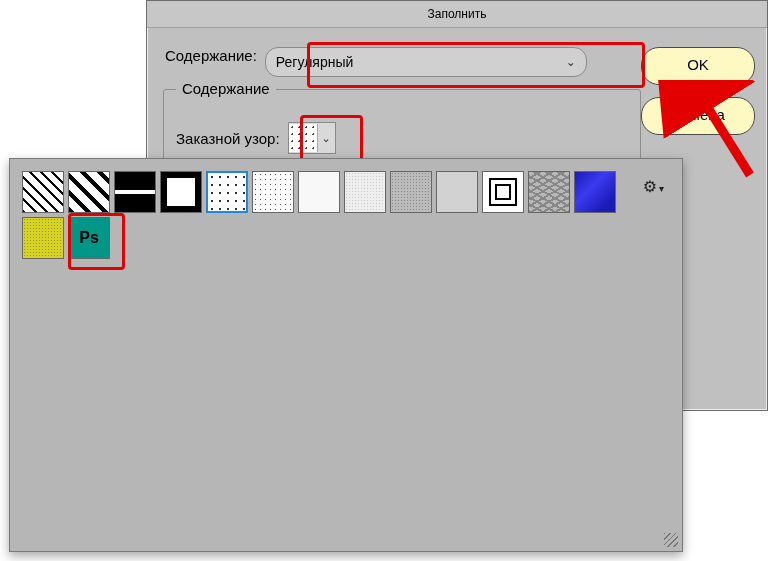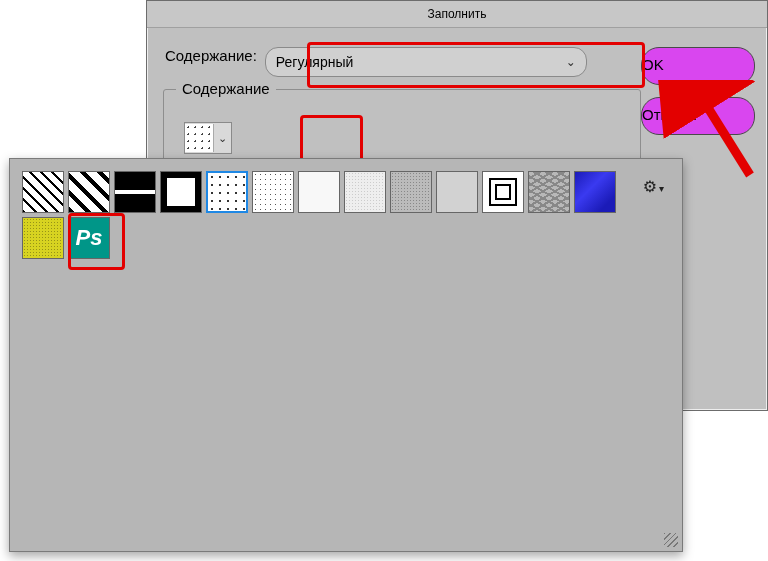--- a/index.html
+++ b/index.html
@@ -4,21 +4,21 @@
 <style>
   html,body{margin:0;padding:0;width:768px;height:561px;background:#fff;font-family:Arial,Helvetica,sans-serif;font-size:14px;color:#000;position:relative;overflow:hidden}
   .dialog{position:absolute;left:146px;top:0;width:620px;height:409px;background:#c0c0c0;border:1px solid #6c6c6c;box-shadow:0 0 0 1px #eee inset}
   .titlebar{height:26px;line-height:26px;text-align:center;background:#c7c7c7;border-bottom:1px solid #a0a0a0;font-size:12px}
   .row1{position:absolute;left:18px;top:46px;display:flex;align-items:flex-start}
   .lbl{font-size:15px}
   .select{display:inline-flex;align-items:center;justify-content:space-between;width:322px;height:30px;background:#d0d0d0;border:1px solid #8a8a8a;border-radius:13px;padding:0 10px;margin-left:8px;box-sizing:border-box;cursor:pointer}
   .select .chev{font-size:12px;color:#333}
   .hl{position:absolute;border:3px solid #e30000;border-radius:4px;pointer-events:none}
   .hl-select{left:160px;top:41px;width:332px;height:40px}
-  .btn{position:absolute;width:112px;height:36px;border:1.5px solid #4a4a4a;border-radius:18px;background:#d946ef;text-align:left;line-height:34px;font-size:15px;cursor:pointer}
+  .btn{position:absolute;width:112px;height:36px;border:1.5px solid #4a4a4a;border-radius:18px;background:#fef9c3;text-align:center;line-height:34px;font-size:15px;cursor:pointer}
   .btn-ok{right:12px;top:46px}
   .btn-cancel{right:12px;top:96px}
   .fieldset{position:absolute;left:16px;top:88px;width:476px;height:300px;border:1px solid #8e8e8e;border-radius:3px}
   .legend{position:absolute;left:12px;top:-10px;background:#c0c0c0;padding:0 6px;font-size:15px}
   .row2{position:absolute;left:12px;top:32px;display:flex;align-items:center}
   .pattern-btn{display:inline-flex;width:46px;height:30px;border:1px solid #8a8a8a;background:#d9d9d9;margin-left:8px;cursor:pointer;align-items:center;overflow:hidden}
   .pattern-btn .thumb{width:28px;height:28px;background:#fff;background-image:radial-gradient(#444 1px,transparent 1px);background-size:7px 7px;border-right:1px solid #aaa}
   .pattern-btn .chev{flex:1;text-align:center;font-size:11px;color:#333}
   .hl-pattern{left:153px;top:114px;width:57px;height:41px}
   .arrow{position:absolute;left:655px;top:80px;pointer-events:none}
@@ -40,21 +40,21 @@
   .p-white{background:#f8f8f8}
   .p-lnoise{background:#eee;background-image:radial-gradient(#ccc 1px,transparent 1px);background-size:3px 3px}
   .p-gnoise{background:#bbb;background-image:radial-gradient(#888 1px,transparent 1px);background-size:3px 3px}
   .p-lgray{background:#d2d2d2}
   .p-sq{background:#fff;position:relative}
   .p-sq::after{content:"";position:absolute;inset:6px;border:2px solid #000}
   .p-sq::before{content:"";position:absolute;inset:12px;border:2px solid #000}
   .p-wavy{background:#b8b8b8;background-image:repeating-linear-gradient(30deg,#888 0 2px,transparent 2px 6px),repeating-linear-gradient(-30deg,#888 0 2px,transparent 2px 6px)}
   .p-blue{background:linear-gradient(135deg,#1b1bb8,#3a3af0 40%,#1b1bb8 80%)}
   .p-yellow{background:#d7d321;background-image:radial-gradient(rgba(0,0,0,.3) 1px,transparent 1px);background-size:3px 3px}
-  .p-ps{background:#009688;color:#ffffff;font-weight:bold;font-style:italic;font-size:22px;font-family:Arial}
+  .p-ps{background:#009688;color:#000000;font-weight:bold;font-size:16px;font-family:Arial}
 </style>
 </head>
 <body>
 
 <div class="dialog">
   <div class="titlebar">Заполнить</div>
 
   <div class="row1">
     <span class="lbl">Содержание:</span>
     <div class="select">
@@ -62,20 +62,21 @@
       <span class="chev">⌄</span>
     </div>
   </div>
 
   <div class="btn btn-ok">OK</div>
   <div class="btn btn-cancel">Отмена</div>
 
   <div class="fieldset">
     <span class="legend">Содержание</span>
     <div class="row2">
+      <span class="lbl">Заказной узор:</span>
       <div class="pattern-btn">
         <div class="thumb"></div>
         <span class="chev">⌄</span>
       </div>
     </div>
   </div>
 
   <div class="hl hl-select"></div>
   <div class="hl hl-pattern"></div>
 </div>

